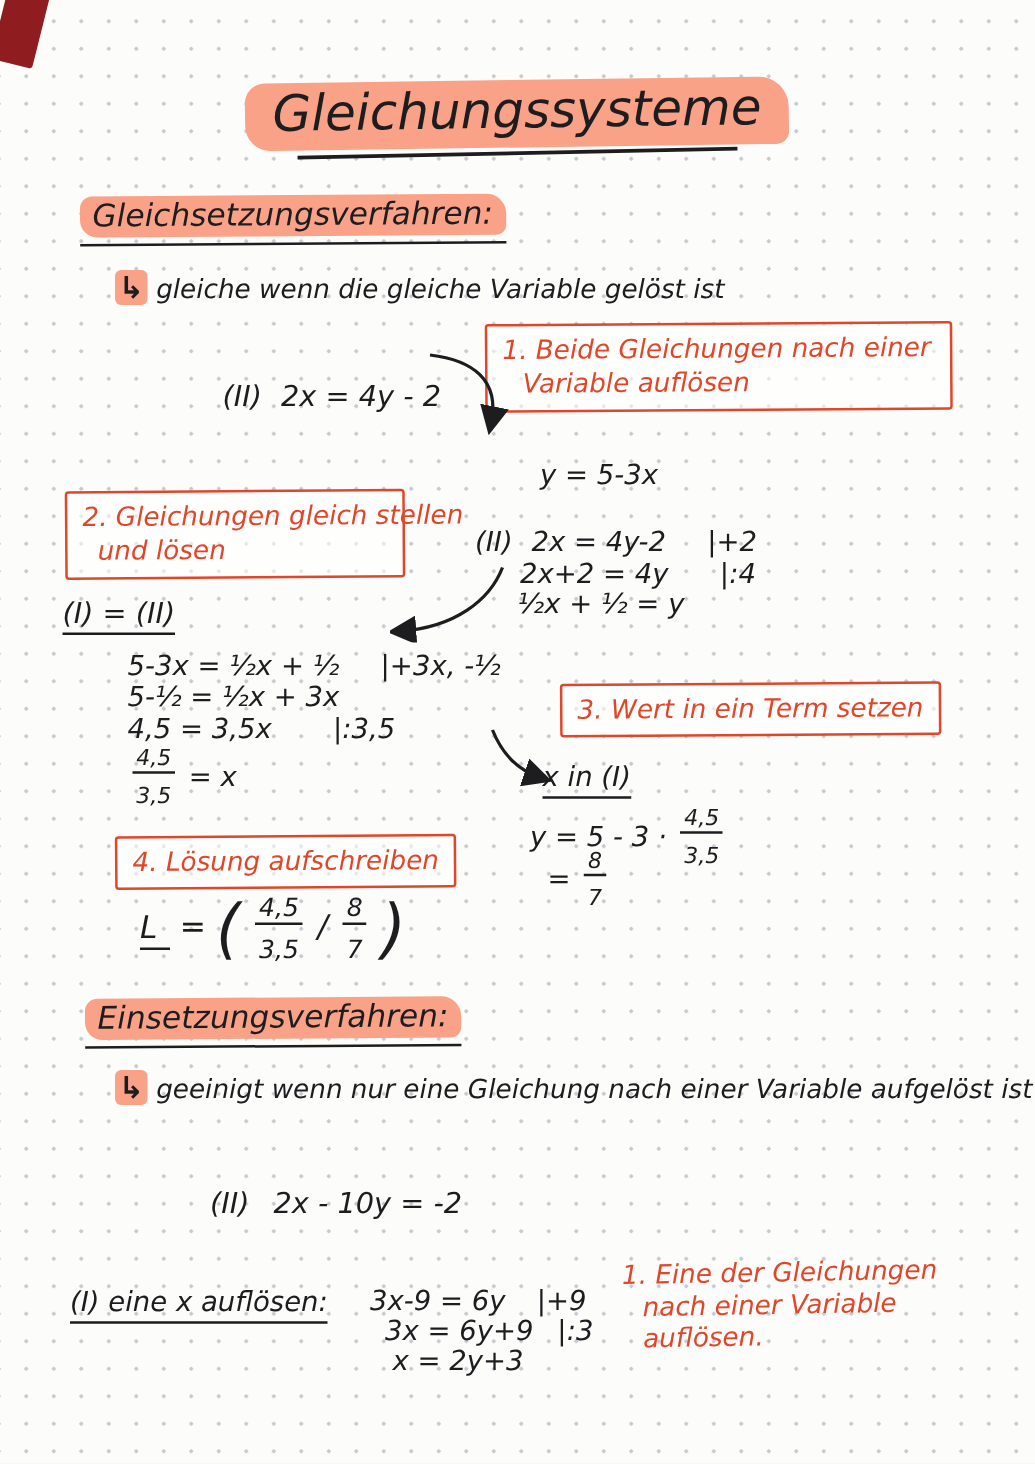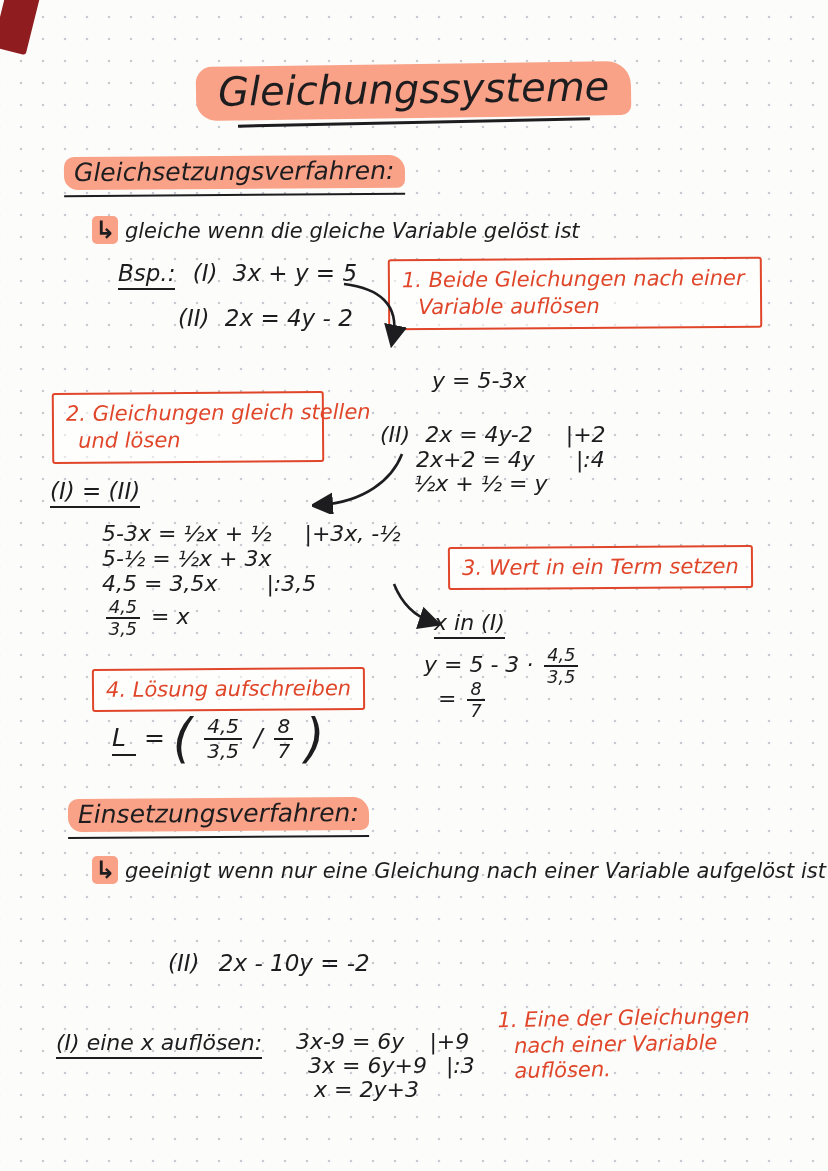--- a/index.html
+++ b/index.html
@@ -24,21 +24,21 @@
   .ul{display:inline-block;border-bottom:2.5px solid var(--ink);padding-bottom:2px;}
   .sec-head{font-size:25px;border-bottom:2.5px solid var(--ink);padding-bottom:5px;transform:rotate(-0.4deg);}
   .title-hl{font-size:40px;background:var(--hl);padding:2px 22px 6px;border-radius:16px 24px 10px 20px;display:inline-block;transform:rotate(-0.8deg);}
   .title-ul{width:352px;margin:3px auto 0;border-top:3px solid var(--ink);transform:rotate(-1.2deg);}
   .redbox{border:2.5px solid var(--red);color:var(--red);font-size:21px;padding:6px 12px;border-radius:3px;background:rgba(255,255,255,.55);transform:rotate(-0.4deg);line-height:1.3;}
   .rednote{color:var(--red);font-size:21px;line-height:1.22;transform:rotate(-1deg);}
   .math{font-size:22px;line-height:1.2;}
   .op{margin-left:26px;}
   .frac{display:inline-flex;flex-direction:column;align-items:center;vertical-align:middle;line-height:1.05;font-size:0.8em;margin:0 4px;}
   .frac .fn{border-bottom:2px solid currentColor;padding:0 3px 1px;}
-  .frac .fd{padding-top:1px;}
+  .frac .fd{padding-top:9px;}
   .bigparen{font-size:50px;font-weight:400;vertical-align:middle;line-height:.85;display:inline-block;transform:scaleY(1.05);}
   .arrow-hl{background:var(--hl);border-radius:5px;padding:0 3px;font-weight:bold;font-size:1.15em;font-style:normal;}
   svg{display:block;}
   .corner{position:absolute;left:0px;top:-14px;width:34px;height:66px;background:var(--darkred);transform:rotate(14deg);border-radius:3px;}
 </style>
 </head>
 <body>
 
 <div class="page">
 
@@ -51,25 +51,20 @@
 
   <div class="abs sec-head" style="left:64px;top:156px;">
     <span class="hl" style="font-size:25px;">Gleichsetzungsverfahren:</span>
   </div>
 
   <div class="abs" style="left:92px;top:216px;font-size:21px;">
     <span class="arrow-hl">↳</span>
     <span>gleiche wenn die gleiche Variable gelöst ist</span>
   </div>
 
-  <div class="abs" style="left:118px;top:260px;font-size:23px;">
-    <span class="ul">Bsp.:</span>
-    <span style="margin-left:10px;">(I)</span>
-    <span style="margin-left:8px;">3x + y = 5</span>
-  </div>
   <div class="abs" style="left:178px;top:305px;font-size:23px;">
     <span>(II)</span>
     <span style="margin-left:8px;">2x = 4y - 2</span>
   </div>
 
   <div class="abs redbox" style="left:388px;top:258px;width:374px;">
     <div>1. Beide Gleichungen nach einer</div>
     <div style="padding-left:16px;">Variable auflösen</div>
   </div>
 

